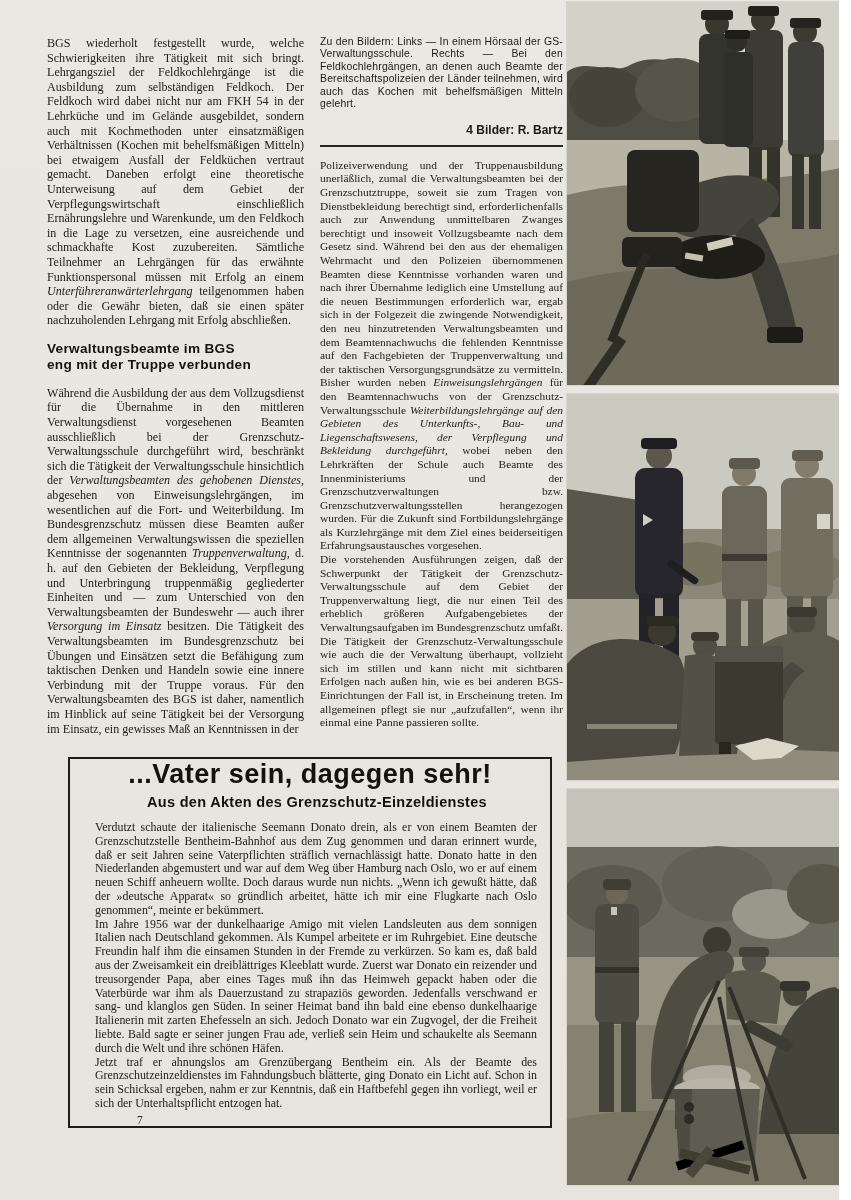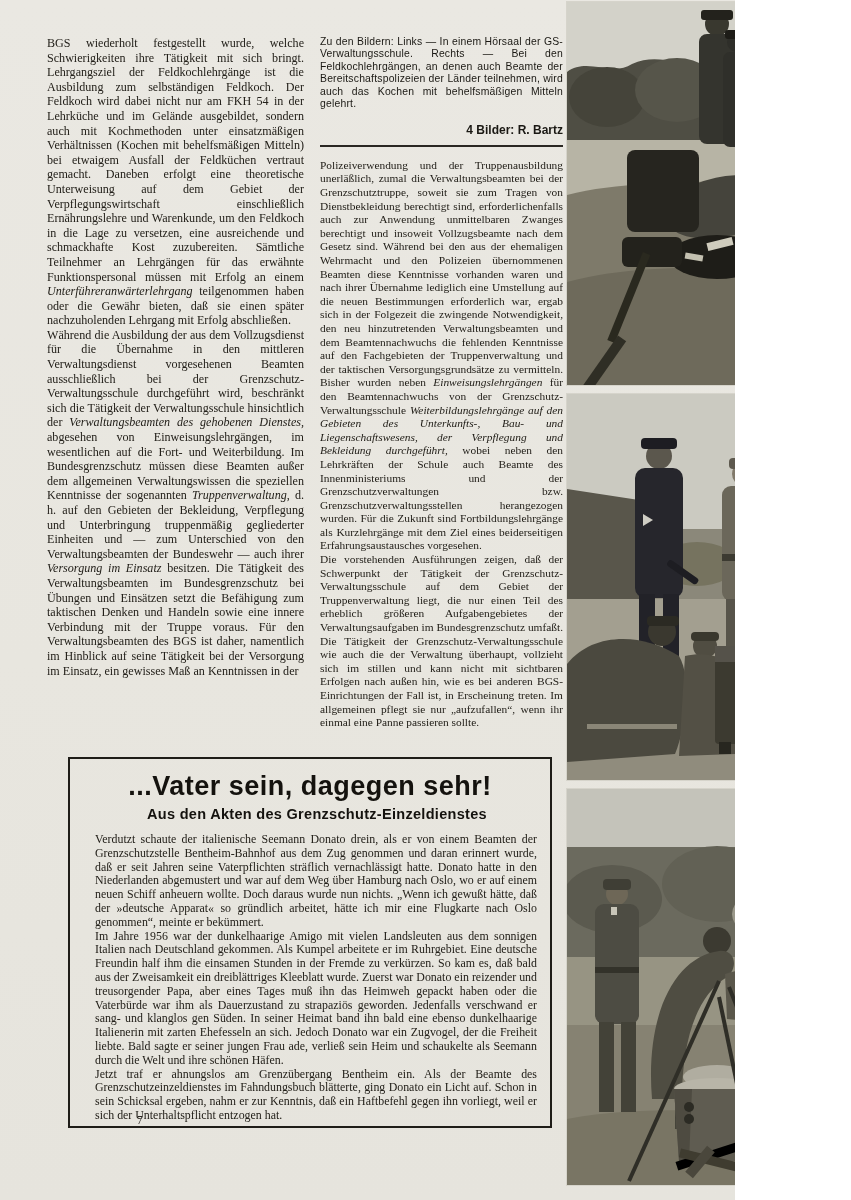--- a/index.html
+++ b/index.html
@@ -1,18 +1,18 @@
 <!DOCTYPE html>
 <html><head>
 <meta charset="utf-8">
 <style>
   html,body{margin:0;padding:0;}
   .page{
     position:relative;
-    width:735px;height:1200px;
+    width:839px;height:1200px;
     background:#e9e7e0;
     background-image:linear-gradient(180deg,#eae8e2 0%,#e8e6df 55%,#e6e4dd 100%);
     font-family:"Liberation Serif",serif;
     color:#23201a;
     overflow:hidden;
   }
   .col{position:absolute;text-align:justify;overflow:hidden;}
   .col1{left:47px;top:36px;width:257px;height:712px;font-size:12.1px;line-height:14.6px;}
   .col2{left:320px;top:36px;width:243px;height:722px;font-size:11.4px;line-height:13.6px;}
   .para{margin:0 0 0 0;}
@@ -34,21 +34,21 @@
   }
   .caption-divider{border:0;border-top:2px solid #2a2722;margin:8px 0 12px 0;}
   .box-article{
     position:absolute;left:68px;top:757px;width:484px;height:371px;
     border:2px solid #1f1d18;box-sizing:border-box;
     background:transparent;
   }
   .box-headline{
     font-family:"Liberation Sans",sans-serif;
     font-weight:bold;font-size:27px;line-height:30px;letter-spacing:.5px;
-    color:#14120e;text-align:center;margin-top:12px;
+    color:#14120e;text-align:center;
   }
   .box-subhead{
     font-family:"Liberation Sans",sans-serif;
     font-weight:bold;font-size:14.5px;line-height:17px;letter-spacing:.3px;
     color:#14120e;text-align:center;margin-top:5px;padding-left:14px;
   }
   .box-body{
     margin:10px 13px 0 25px;
     font-size:11.9px;line-height:13.8px;text-align:justify;
   }
@@ -67,20 +67,22 @@
   .photo2{top:394px;height:386px;}
   .photo3{top:789px;height:396px;}
 </style>
 </head>
 <body>
 
 <div class="page">
 
   <div class="col col1">
     <p class="para"><span>BGS wiederholt festgestellt wurde, welche Schwierigkeiten ihre Tätigkeit mit sich bringt. Lehrgangsziel der Feldkochlehrgänge ist die Ausbildung zum selbständigen Feldkoch. Der Feldkoch wird dabei nicht nur am FKH 54 in der Lehrküche und im Gelände ausgebildet, sondern auch mit Kochmethoden unter einsatzmäßigen Verhältnissen (Kochen mit behelfsmäßigen Mitteln) bei etwaigem Ausfall der Feldküchen vertraut gemacht. Daneben erfolgt eine theoretische Unterweisung auf dem Gebiet der Verpflegungswirtschaft einschließlich Ernährungslehre und Warenkunde, um den Feldkoch in die Lage zu versetzen, eine ausreichende und schmackhafte Kost zuzubereiten. Sämtliche Teilnehmer an Lehrgängen für das erwähnte Funktionspersonal müssen mit Erfolg an einem </span><span style="font-style: italic;">Unterführeranwärterlehrgang</span><span> teilgenommen haben oder die Gewähr bieten, daß sie einen später nachzuholenden Lehrgang mit Erfolg abschließen.</span></p>
+    <h3 class="section-heading">Verwaltungsbeamte im BGS
+eng mit der Truppe verbunden</h3>
     <p class="para"><span>Während die Ausbildung der aus dem Vollzugsdienst für die Übernahme in den mittleren Verwaltungsdienst vorgesehenen Beamten ausschließlich bei der Grenzschutz-Verwaltungsschule durchgeführt wird, beschränkt sich die Tätigkeit der Verwaltungsschule hinsichtlich der </span><span style="font-style: italic;">Verwaltungsbeamten des gehobenen Dienstes,</span><span> abgesehen von Einweisungslehrgängen, im wesentlichen auf die Fort- und Weiterbildung. Im Bundesgrenzschutz müssen diese Beamten außer dem allgemeinen Verwaltungswissen die speziellen Kenntnisse der sogenannten </span><span style="font-style: italic;">Truppenverwaltung</span><span>, d. h. auf den Gebieten der Bekleidung, Verpflegung und Unterbringung truppenmäßig gegliederter Einheiten und — zum Unterschied von den Verwaltungsbeamten der Bundeswehr — auch ihrer </span><span style="font-style: italic;">Versorgung im Einsatz</span><span> besitzen. Die Tätigkeit des Verwaltungsbeamten im Bundesgrenzschutz bei Übungen und Einsätzen setzt die Befähigung zum taktischen Denken und Handeln sowie eine innere Verbindung mit der Truppe voraus. Für den Verwaltungsbeamten des BGS ist daher, namentlich im Hinblick auf seine Tätigkeit bei der Versorgung im Einsatz, ein gewisses Maß an Kenntnissen in der</span></p>
   </div>
 
   <div class="col col2">
     <div class="photo-caption">Zu den Bildern: Links — In einem Hörsaal der GS-Verwaltungsschule. Rechts — Bei den Feldkochlehrgängen, an denen auch Beamte der Bereitschaftspolizeien der Länder teilnehmen, wird auch das Kochen mit behelfsmäßigen Mitteln gelehrt.</div>
     <div class="caption-credit">4 Bilder: R. Bartz</div>
     <hr class="caption-divider">
     <p class="para"><span>Polizeiverwendung und der Truppenausbildung unerläßlich, zumal die Verwaltungsbeamten bei der Grenzschutztruppe, soweit sie zum Tragen von Dienstbekleidung berechtigt sind, erforderlichenfalls auch zur Anwendung unmittelbaren Zwanges berechtigt und insoweit Vollzugsbeamte nach dem Gesetz sind. Während bei den aus der ehemaligen Wehrmacht und den Polizeien übernommenen Beamten diese Kenntnisse vorhanden waren und nach ihrer Übernahme lediglich eine Umstellung auf die neuen Bestimmungen erforderlich war, ergab sich in der Folgezeit die zwingende Notwendigkeit, den neu hinzutretenden Verwaltungsbeamten und dem Beamtennachwuchs die fehlenden Kenntnisse auf den Fachgebieten der Truppenverwaltung und der taktischen Versorgungsgrundsätze zu vermitteln. Bisher wurden neben </span><span style="font-style: italic;">Einweisungslehrgängen</span><span> für den Beamtennachwuchs von der Grenzschutz-Verwaltungsschule </span><span style="font-style: italic;">Weiterbildungslehrgänge auf den Gebieten des Unterkunfts-, Bau- und Liegenschaftswesens, der Verpflegung und Bekleidung durchgeführt,</span><span> wobei neben den Lehrkräften der Schule auch Beamte des Innenministeriums und der Grenzschutzverwaltungen bzw. Grenzschutzverwaltungsstellen herangezogen wurden. Für die Zukunft sind Fortbildungslehrgänge als Kurzlehrgänge mit dem Ziel eines beiderseitigen Erfahrungsaustausches vorgesehen.</span></p>
     <p class="para"><span>Die vorstehenden Ausführungen zeigen, daß der Schwerpunkt der Tätigkeit der Grenzschutz-Verwaltungsschule auf dem Gebiet der Truppenverwaltung liegt, die nur einen Teil des erheblich größeren Aufgabengebietes der Verwaltungsaufgaben im Bundesgrenzschutz umfaßt. Die Tätigkeit der Grenzschutz-Verwaltungsschule wie auch die der Verwaltung überhaupt, vollzieht sich im stillen und kann nicht mit sichtbaren Erfolgen nach außen hin, wie es bei anderen BGS-Einrichtungen der Fall ist, in Erscheinung treten. Im allgemeinen pflegt sie nur „aufzufallen“, wenn ihr einmal eine Panne passieren sollte.</span></p>
   </div>

